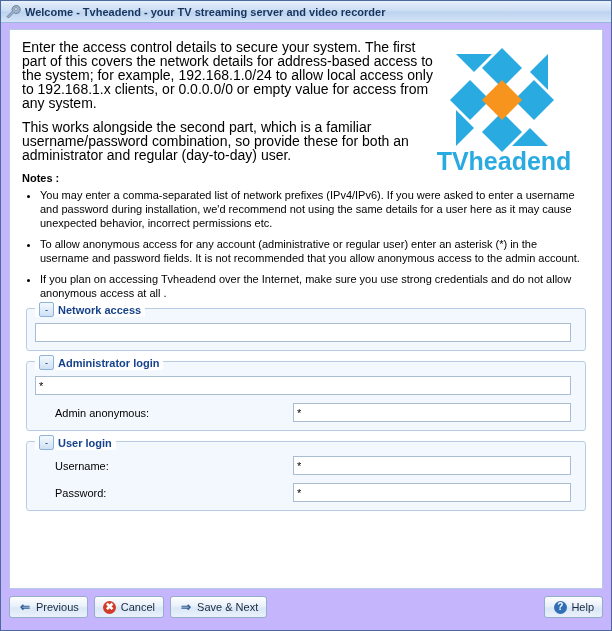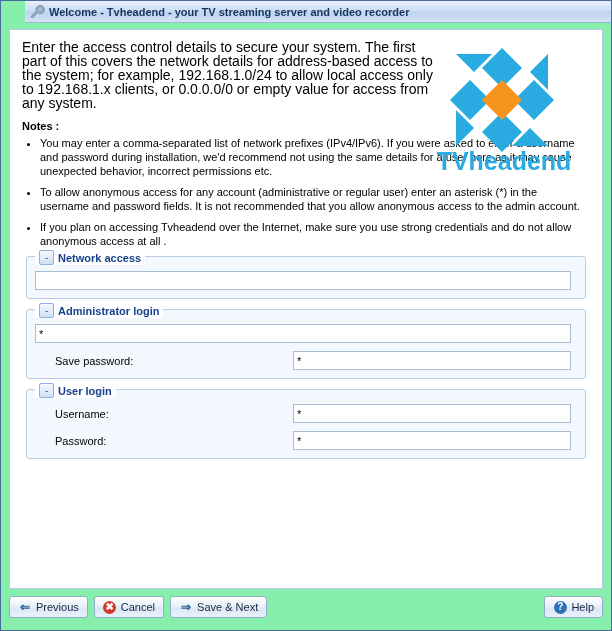--- a/index.html
+++ b/index.html
@@ -15,22 +15,21 @@
     color: #000;
     overflow: hidden;
   }
   .window {
     position: absolute;
     left: 0; top: 0;
     width: 612px;
     height: 631px;
     box-sizing: border-box;
     border: 1px solid #4a6a9b;
-    background: #86efac;
-    padding-left: 24px;
+    background: #c4b5fd;
   }
   .titlebar {
     height: 22px;
     box-sizing: border-box;
     background: linear-gradient(to bottom, #e8f0fc 0%, #cadcf3 48%, #bcd2ee 52%, #d4e4f8 100%);
     border-bottom: 1px solid #9ab6d9;
     display: flex;
     align-items: center;
     padding: 0 4px;
   }
@@ -228,20 +227,21 @@
             <path d="M46,-46 L46,-10 L28,-28 Z" fill="#29abe2"></path>
             <path d="M46,46 L10,46 L28,28 Z" fill="#29abe2"></path>
             <path d="M-46,46 L-46,10 L-28,28 Z" fill="#29abe2"></path>
             <path d="M0,-20 L20,0 L0,20 L-20,0 Z" fill="#f7941e"></path>
           </g>
           <text x="90" y="128" text-anchor="middle" font-family="Liberation Sans, sans-serif" font-size="25" font-weight="bold" fill="#29abe2">TVheadend</text>
         </svg>
       </div>
 
       <p class="intro">Enter the access control details to secure your system. The first part of this covers the network details for address-based access to the system; for example, 192.168.1.0/24 to allow local access only to 192.168.1.x clients, or 0.0.0.0/0 or empty value for access from any system.</p>
+      <p class="intro">This works alongside the second part, which is a familiar username/password combination, so provide these for both an administrator and regular (day-to-day) user.</p>
 
       <div class="notes-label">Notes :</div>
       <ul class="notes">
         <li>You may enter a comma-separated list of network prefixes (IPv4/IPv6). If you were asked to enter a username and password during installation, we'd recommend not using the same details for a user here as it may cause unexpected behavior, incorrect permissions etc.</li>
         <li>To allow anonymous access for any account (administrative or regular user) enter an asterisk (*) in the username and password fields. It is not recommended that you allow anonymous access to the admin account.</li>
         <li>If you plan on accessing Tvheadend over the Internet, make sure you use strong credentials and do not allow anonymous access at all .</li>
       </ul>
 
       <div class="fieldset">
         <div class="legend">
@@ -255,21 +255,21 @@
 
       <div class="fieldset">
         <div class="legend">
           <span class="collapser">-</span>
           <span>Administrator login</span>
         </div>
         <div class="field-row">
           <input class="field-input" type="text" value="*" style="">
         </div>
         <div class="field-row">
-          <span class="field-label">Save password:</span>
+          <span class="field-label">Admin anonymous:</span>
           <input class="field-input" type="text" value="*" style="">
         </div>
       </div>
 
       <div class="fieldset">
         <div class="legend">
           <span class="collapser">-</span>
           <span>User login</span>
         </div>
         <div class="field-row">

